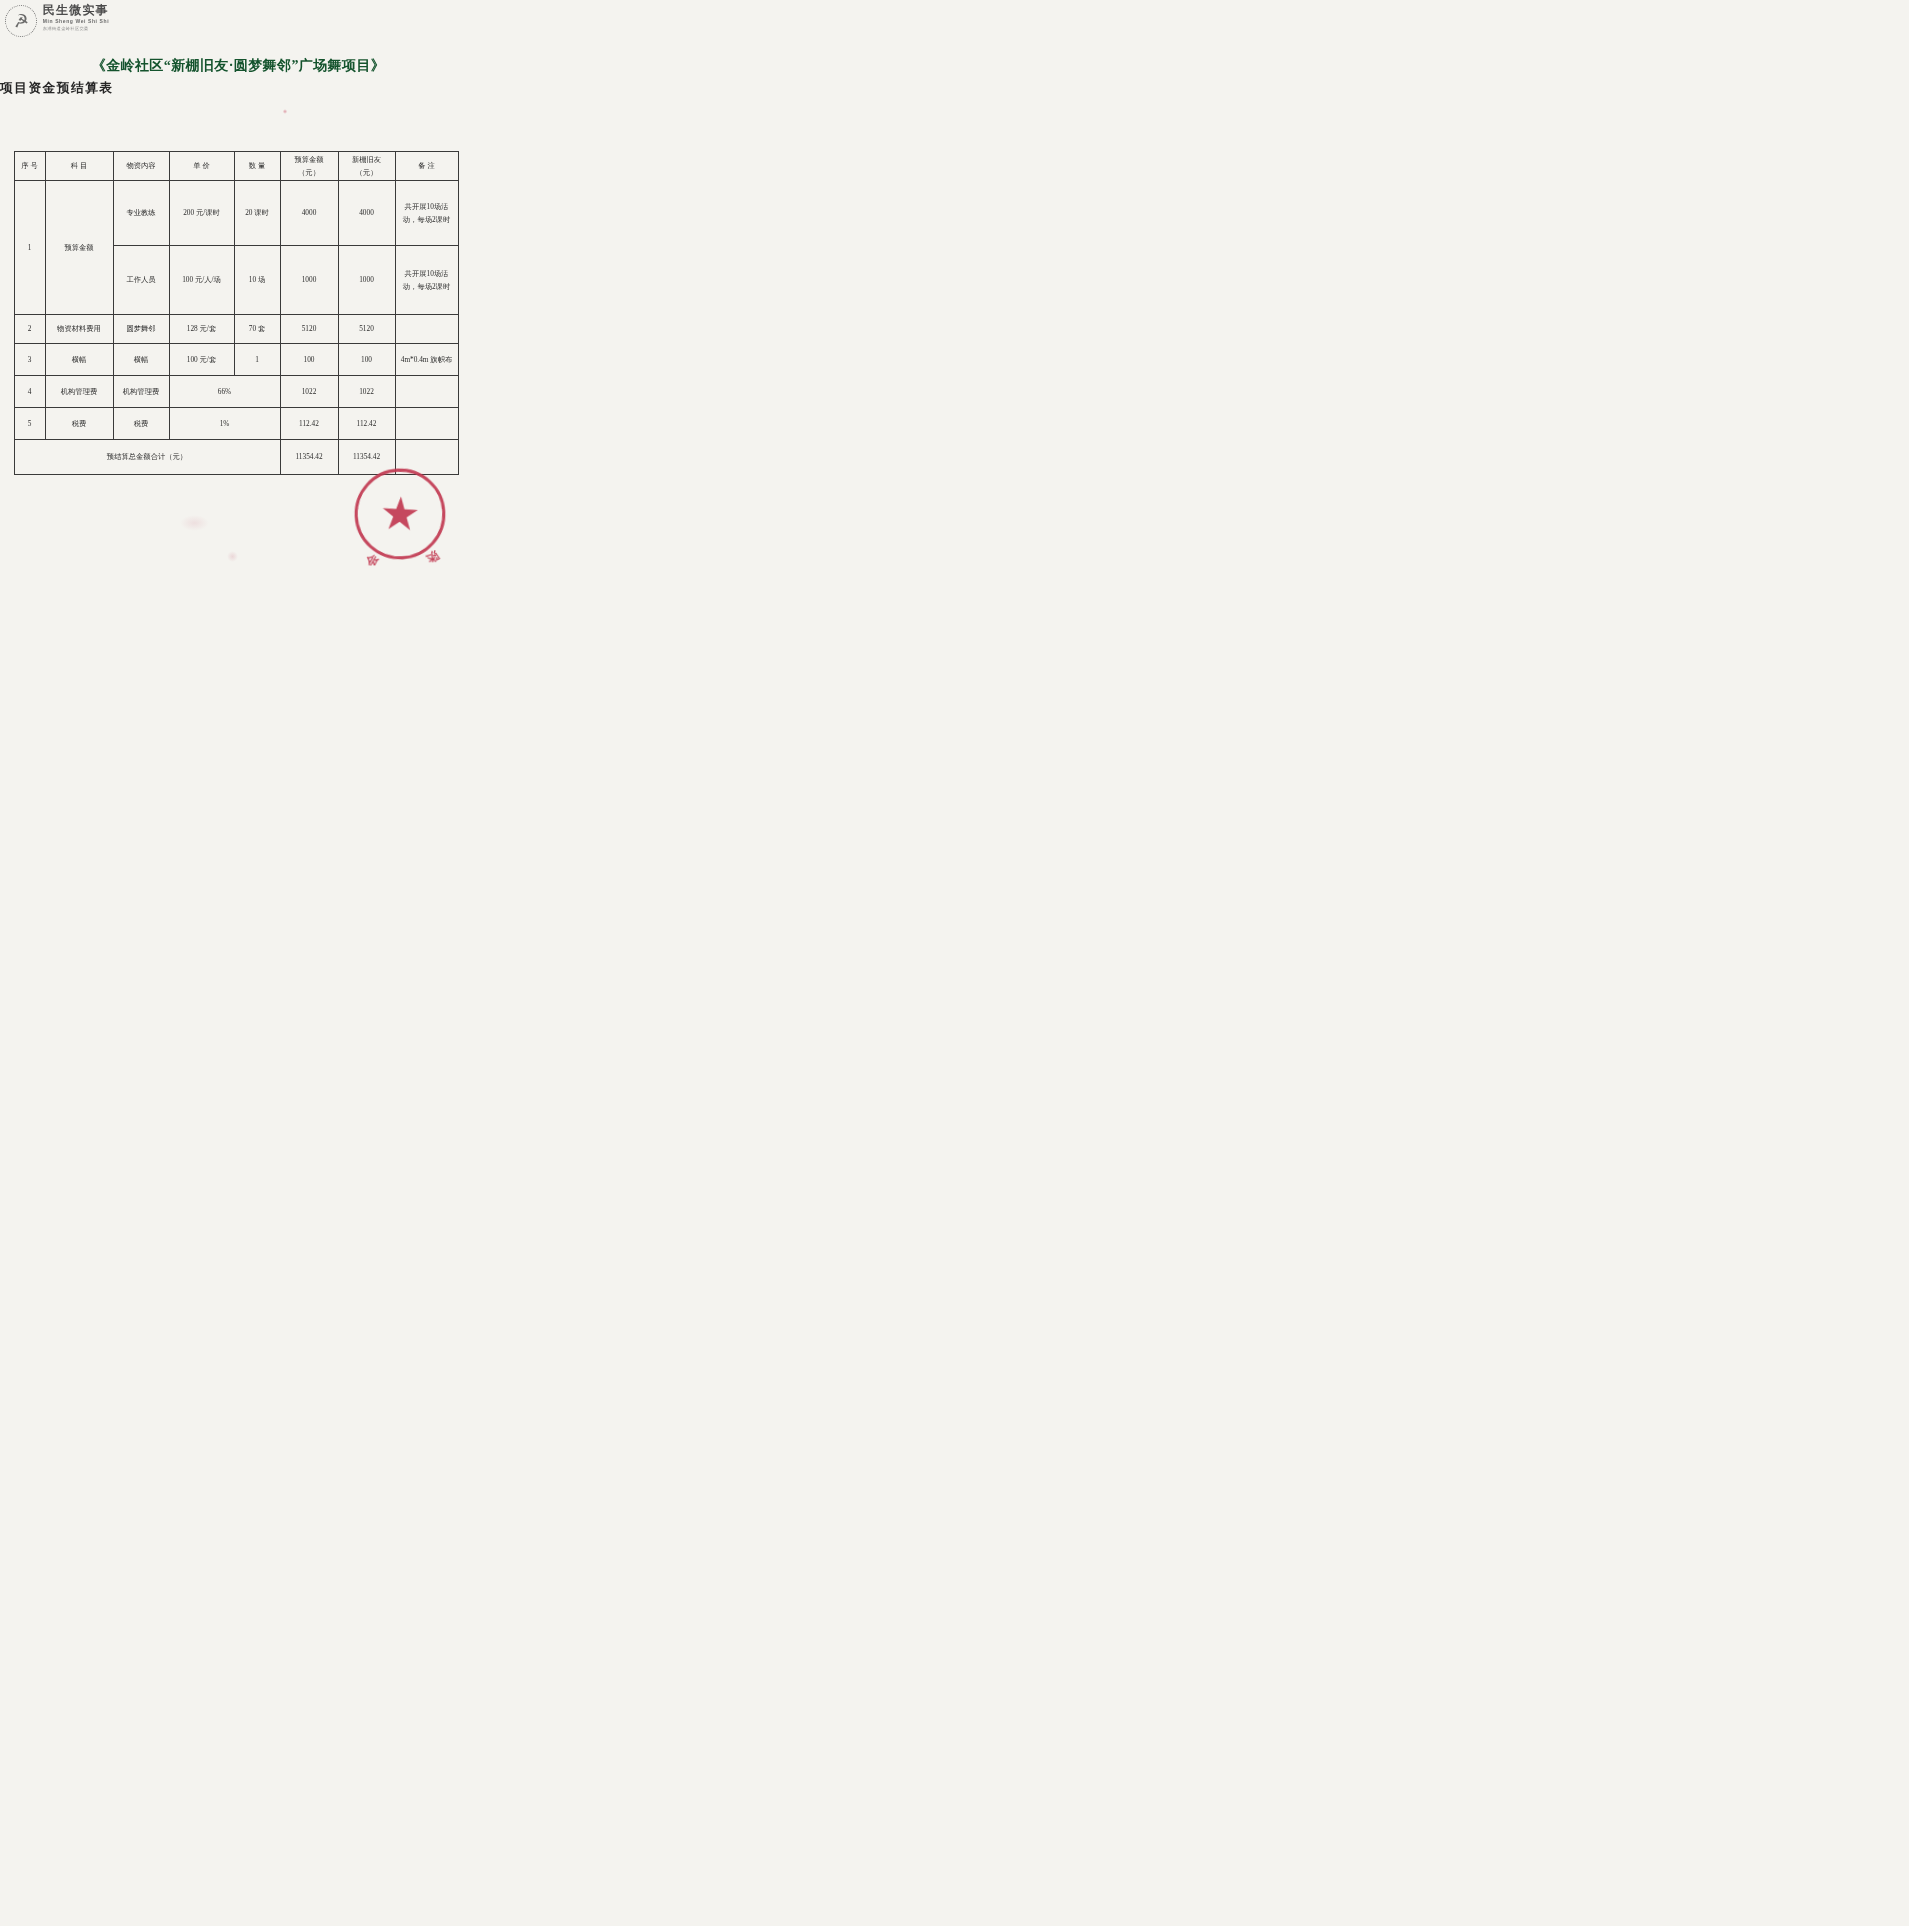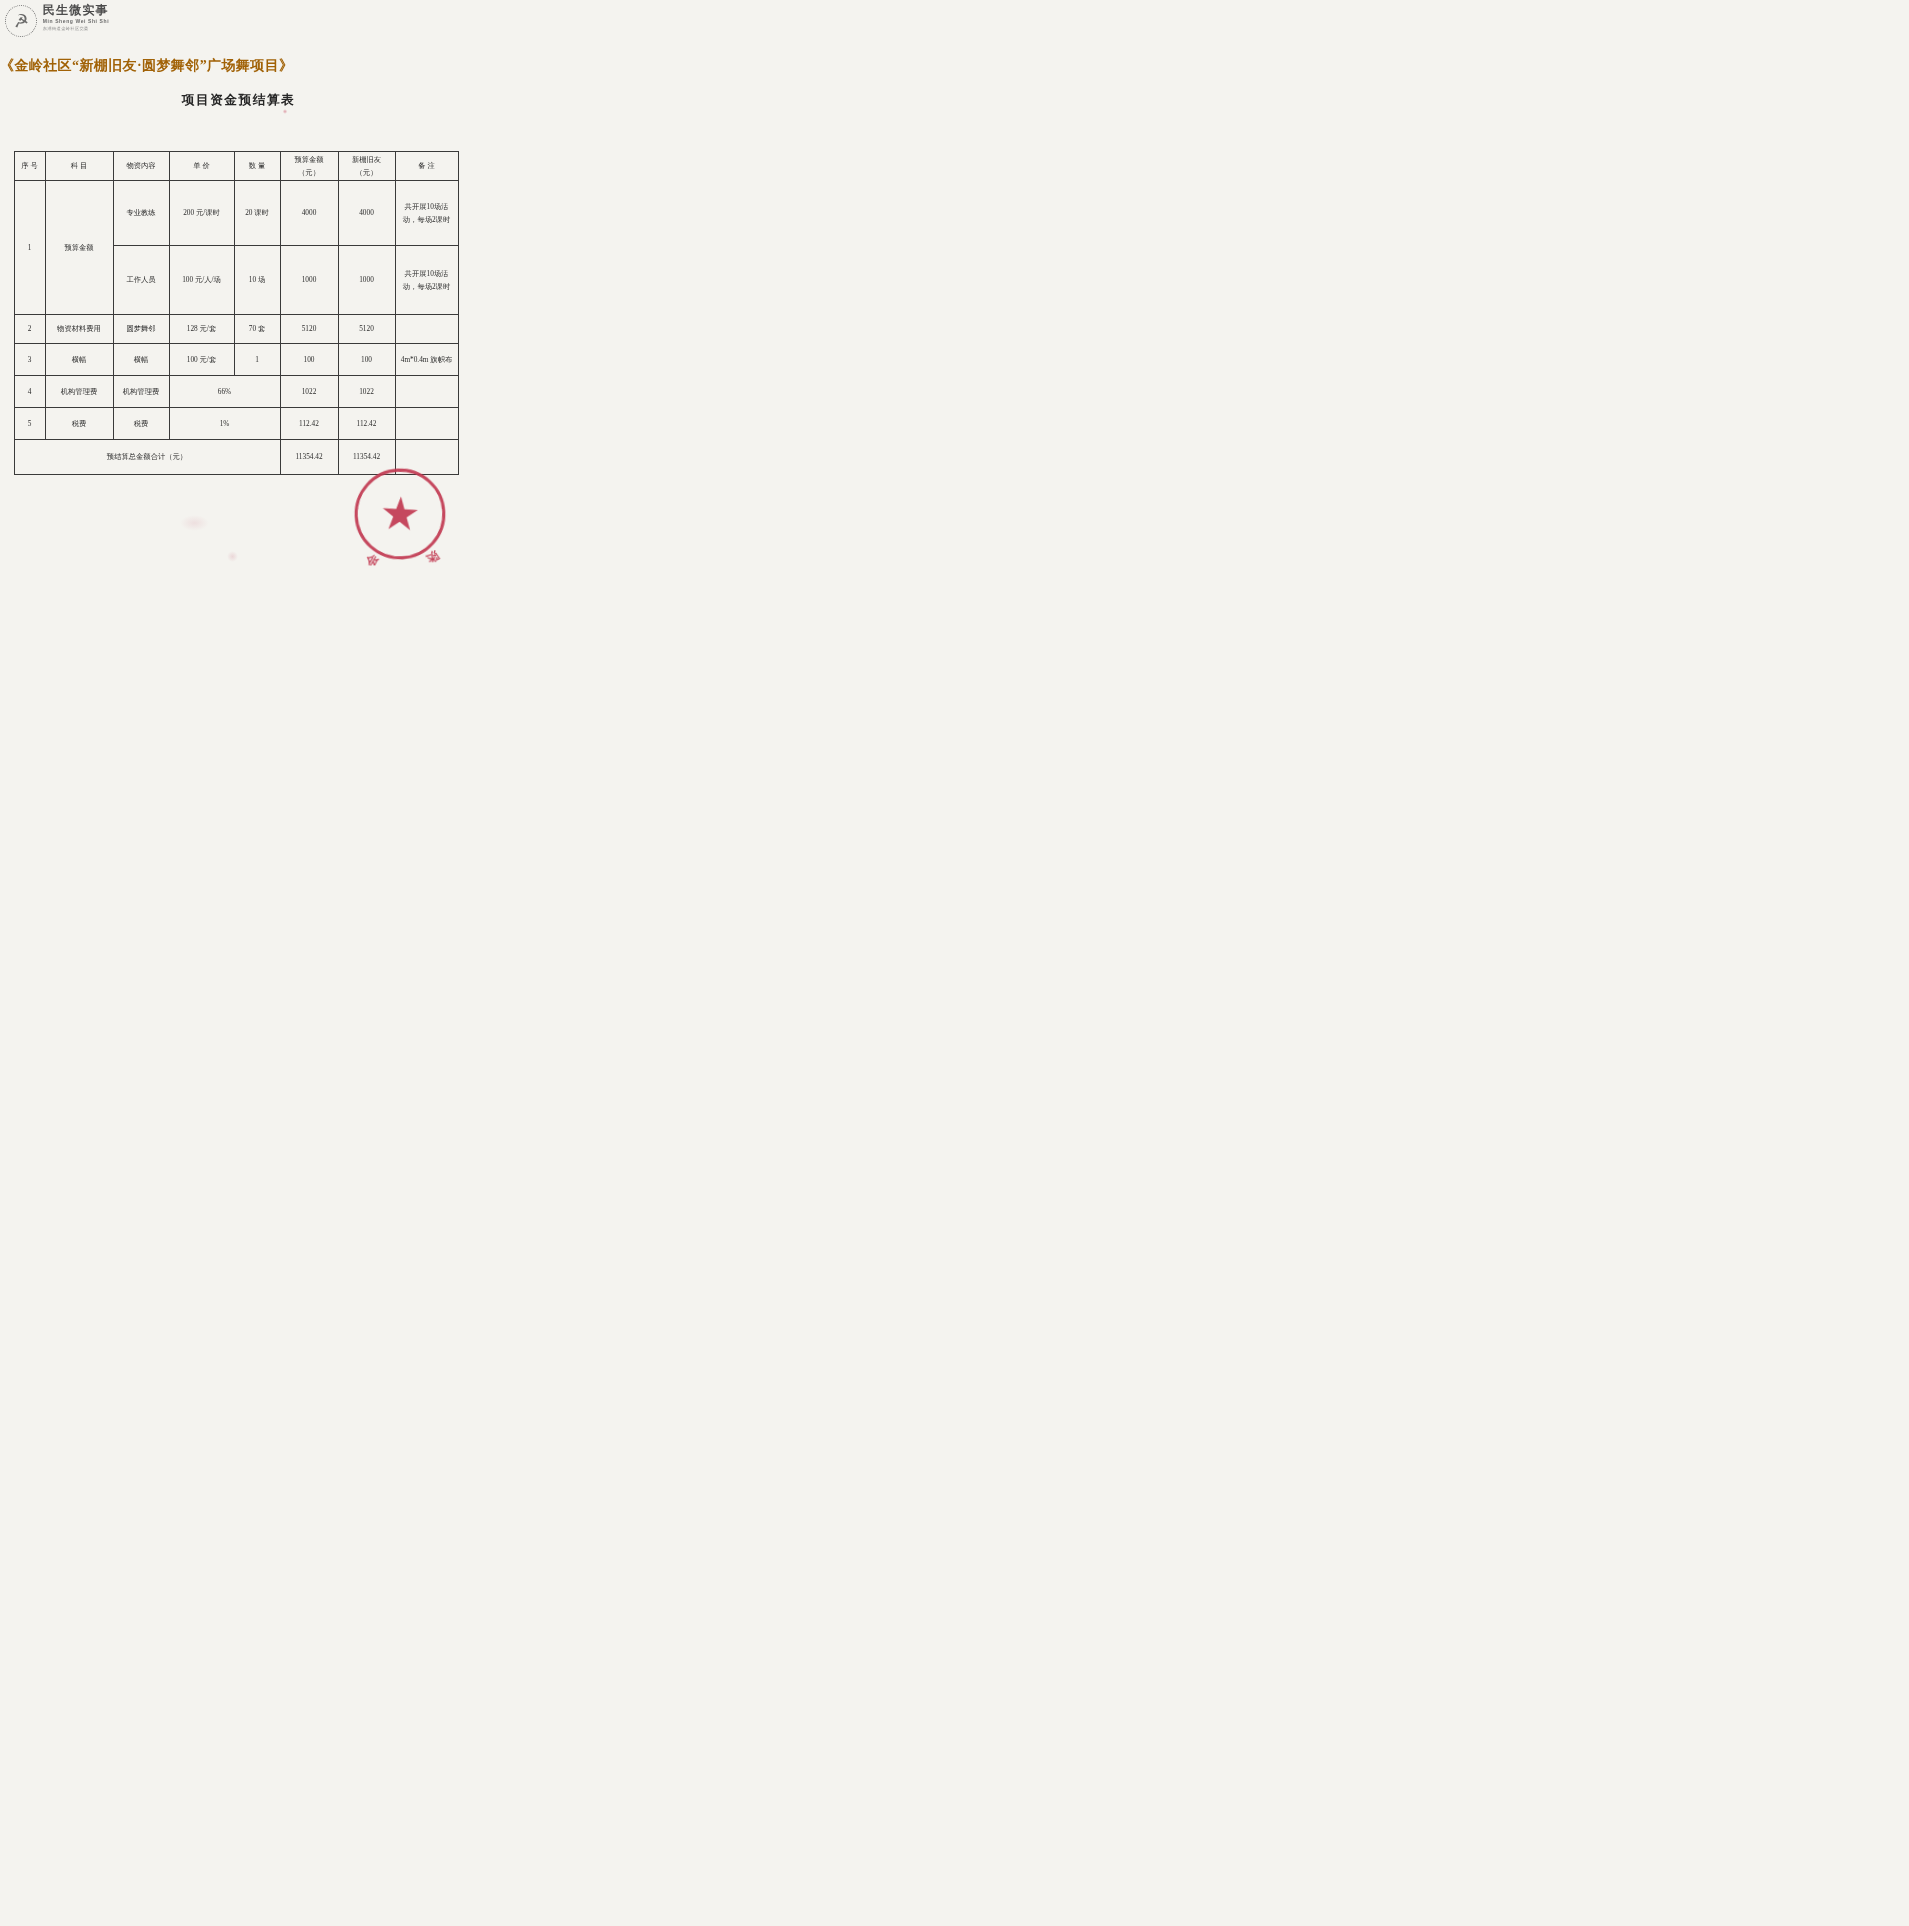--- a/index.html
+++ b/index.html
@@ -17,25 +17,25 @@
     display:flex;align-items:center;justify-content:center;
     transform:rotate(-14deg);opacity:.8;margin-top:1.5px;
   }
   .emblem .glyph{font-family:"DejaVu Sans",sans-serif;font-size:17.7px;color:#4a4a4a;transform:rotate(6deg);}
   .logo-text{margin-left:5.4px;font-family:"Liberation Sans","DejaVu Sans",sans-serif;}
   .logo-name{font-size:12px;font-weight:700;color:#4c4c4c;letter-spacing:1.2px;line-height:1.15;}
   .logo-pinyin{font-size:5px;font-weight:700;color:#6b6b6b;letter-spacing:0.6px;margin-top:0.8px;}
   .logo-org{font-size:4.2px;color:#8b8b8b;letter-spacing:0.4px;margin-top:1.2px;}
   
   .doc-title{
-    position:absolute;left:0;top:57px;width:100%;text-align:left;
-    font-size:14px;font-weight:700;color:#a16207;letter-spacing:0.4px;
+    position:absolute;left:0;top:57px;width:100%;text-align:center;
+    font-size:14px;font-weight:700;color:#14532d;letter-spacing:0.4px;
   }
   .doc-subtitle{
-    position:absolute;left:0;top:92px;width:100%;text-align:center;
+    position:absolute;left:0;top:80px;width:100%;
     font-size:12.7px;font-weight:700;color:#262626;letter-spacing:1.5px;
   }
   
   table.budget{
     position:absolute;left:13.5px;top:119px;width:444px;
     border-collapse:collapse;table-layout:fixed;
     font-size:7.3px;color:#2d2d2d;margin-top:32px;
   }
   table.budget th,table.budget td{
     border:0.4px solid #3a3a3a;

